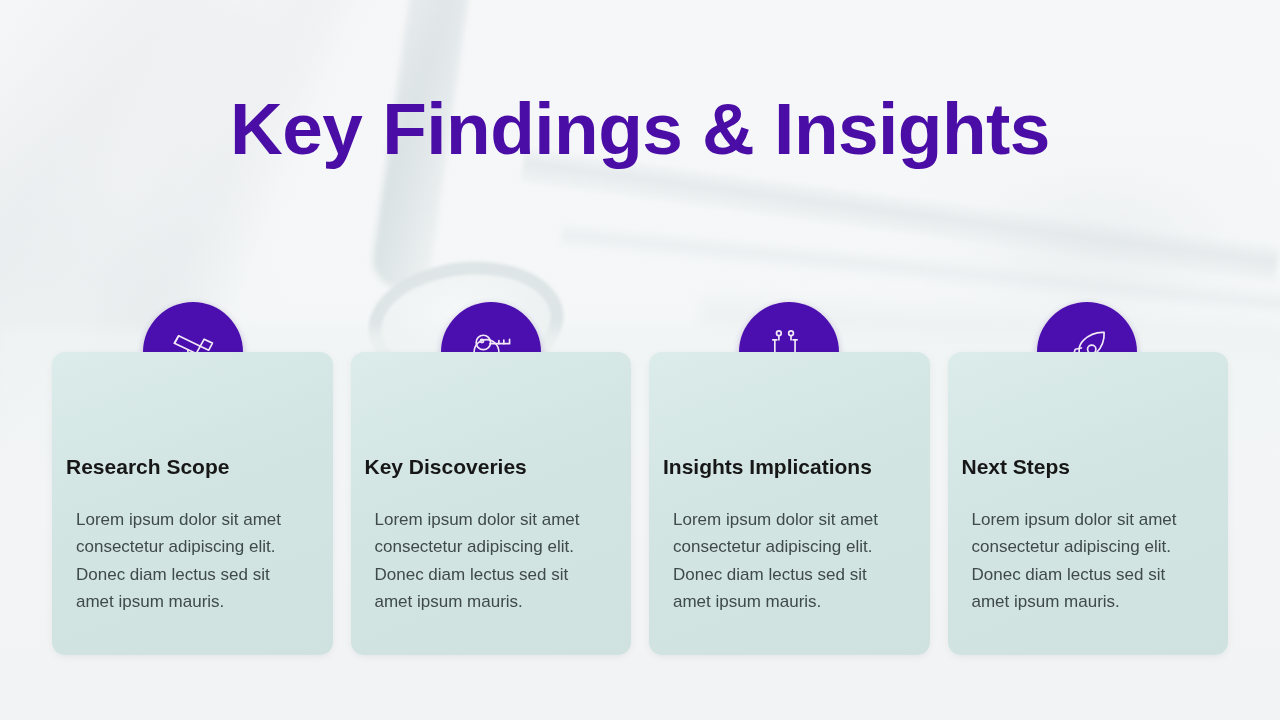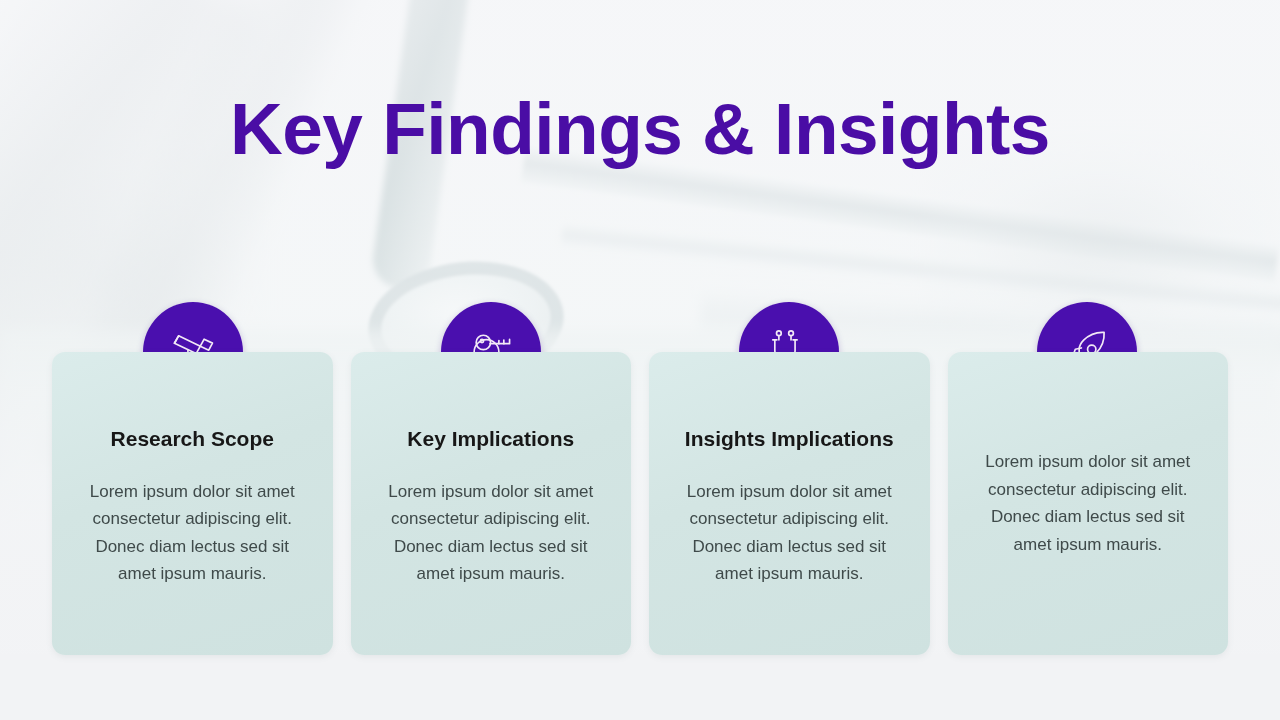--- a/index.html
+++ b/index.html
@@ -144,22 +144,22 @@
     width:1176px; height:303px;
     display:flex;
     gap:18px;
   }
   .card {
     position:relative;
     flex:1 1 0;
     border-radius:13px;
     background:linear-gradient(160deg,#dbeceb 0%,#d3e5e3 42%,#cfe2e0 100%);
     box-shadow:0 2px 6px rgba(110,130,130,.10);
-    padding:72px 14px 0;
-    text-align:center;
+    padding:100px 14px 0;
+    text-align:left;
   }
   .card-title {
     font-size:21px;
     font-weight:bold;
     line-height:1.42;
     color:#171717;
     margin-bottom:14px;
   }
   .card-body {
     font-size:17px;
@@ -273,28 +273,29 @@
   </div>
 
   <div class="cards">
 
     <div class="card">
       <div class="card-title">Research Scope</div>
       <div class="card-body">Lorem ipsum dolor sit amet consectetur adipiscing elit. Donec diam lectus sed sit amet ipsum mauris.</div>
     </div>
 
     <div class="card">
-      <div class="card-title">Key Implications</div>
+      <div class="card-title">Key Discoveries</div>
       <div class="card-body">Lorem ipsum dolor sit amet consectetur adipiscing elit. Donec diam lectus sed sit amet ipsum mauris.</div>
     </div>
 
     <div class="card">
       <div class="card-title">Insights Implications</div>
       <div class="card-body">Lorem ipsum dolor sit amet consectetur adipiscing elit. Donec diam lectus sed sit amet ipsum mauris.</div>
     </div>
 
     <div class="card">
+      <div class="card-title">Next Steps</div>
       <div class="card-body">Lorem ipsum dolor sit amet consectetur adipiscing elit. Donec diam lectus sed sit amet ipsum mauris.</div>
     </div>
 
   </div>
 
 </div>
 
 </body></html>

